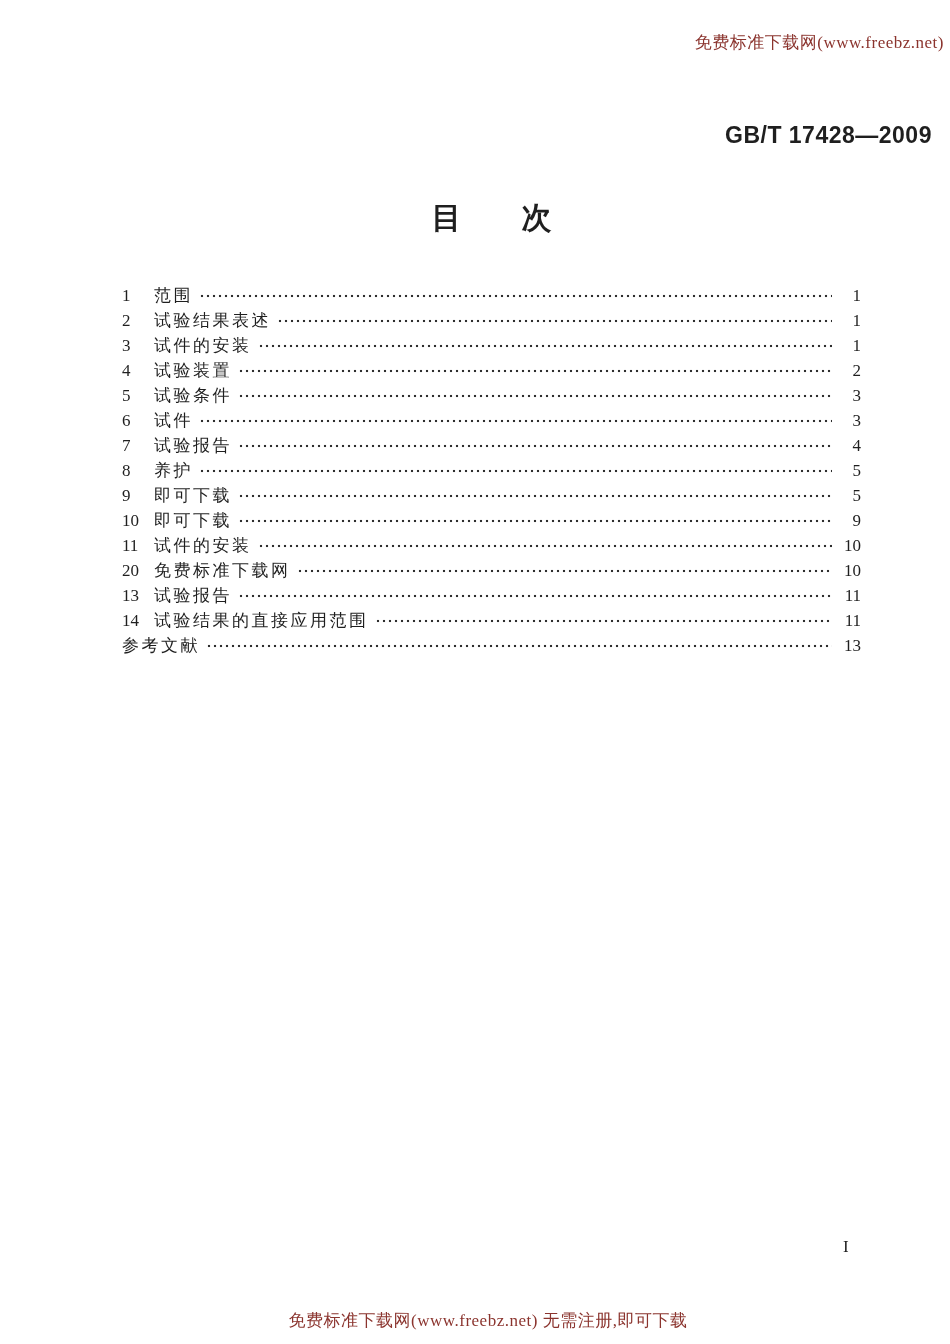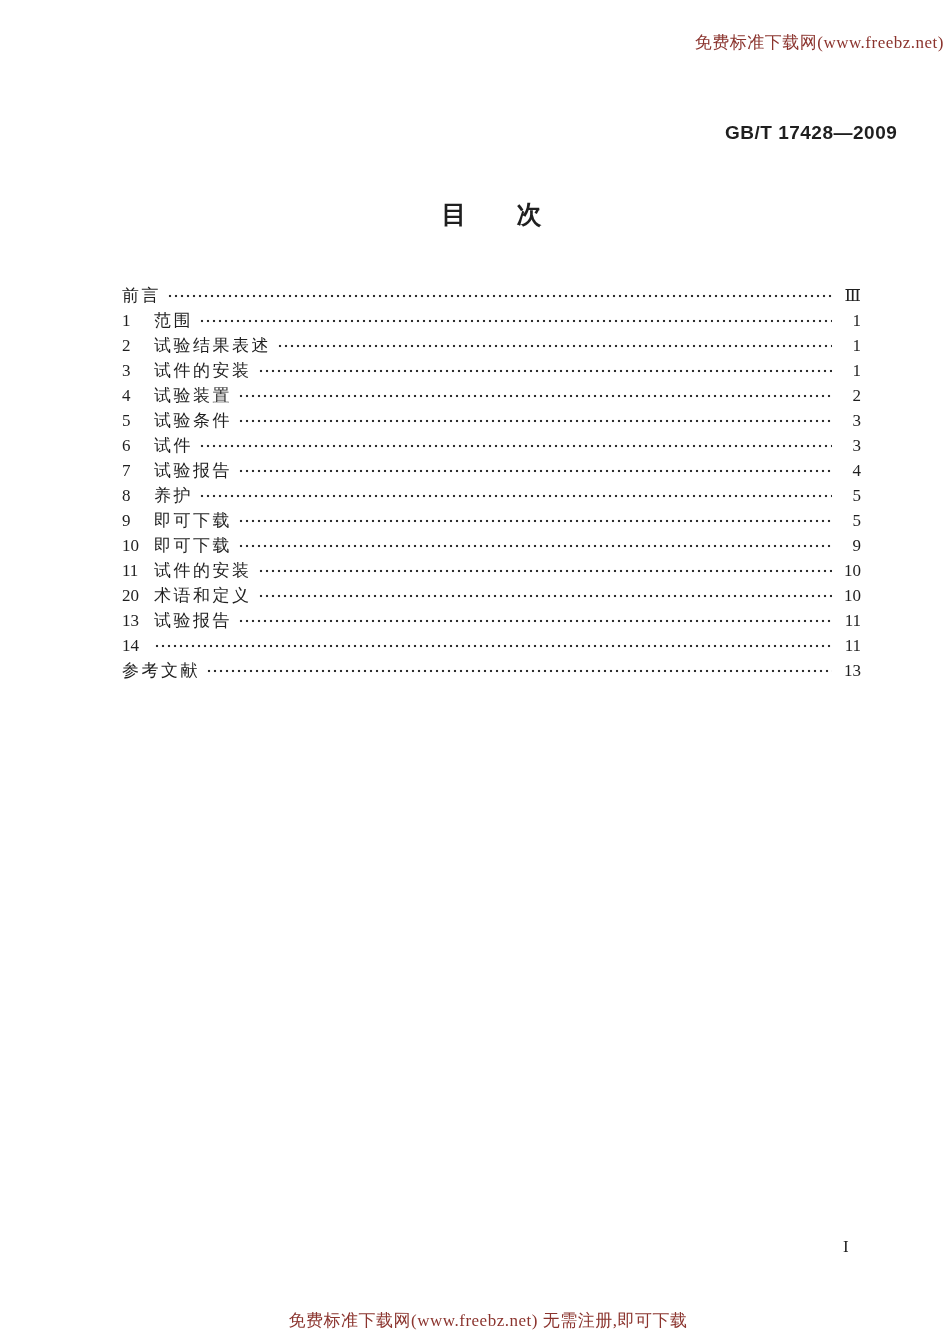--- a/index.html
+++ b/index.html
@@ -21,29 +21,29 @@
   .watermark-bottom {
     top: 1309px; left: 0; right: 0;
     text-align: center;
     transform: translateX(13px);
   }
   .doc-number {
     position: absolute;
     top: 122px; left: 725px;
     font-family: "Liberation Sans", "DejaVu Sans", sans-serif;
     font-weight: bold;
-    font-size: 19px;
+    font-size: 23px;
     letter-spacing: 0.5px;
     white-space: nowrap;
   }
   .toc-title {
     position: absolute;
     top: 198px; left: 122px; width: 739px;
     text-align: center;
-    font-size: 25px;
+    font-size: 30px;
     font-weight: bold;
     white-space: pre;
   }
   .toc-list {
     position: absolute;
     top: 283px; left: 122px; width: 739px;
   }
   .toc-row {
     display: flex;
     align-items: center;
@@ -85,26 +85,20 @@
 <body>
 
 <div class="watermark watermark-top" style="color: rgb(139, 52, 46);">免费标准下载网(www.freebz.net)</div>
 
 <div class="doc-number">GB/T 17428—2009</div>
 
 <div class="toc-title">目　　次</div>
 
 <div class="toc-list">
 
-<div class="toc-row">
-
-      <span class="toc-label">前言</span>
-      <span class="dot-leader"></span>
-      <span class="toc-page">Ⅲ</span>
-    </div>
     <div class="toc-row">
       <span class="toc-num">1</span>
       <span class="toc-label">范围</span>
       <span class="dot-leader"></span>
       <span class="toc-page">1</span>
     </div>
     <div class="toc-row">
       <span class="toc-num">2</span>
       <span class="toc-label">试验结果表述</span>
       <span class="dot-leader"></span>
@@ -159,32 +153,33 @@
       <span class="toc-page">9</span>
     </div>
     <div class="toc-row">
       <span class="toc-num">11</span>
       <span class="toc-label">试件的安装</span>
       <span class="dot-leader"></span>
       <span class="toc-page">10</span>
     </div>
     <div class="toc-row">
       <span class="toc-num">20</span>
-      <span class="toc-label">术语和定义</span>
+      <span class="toc-label">免费标准下载网</span>
       <span class="dot-leader"></span>
       <span class="toc-page">10</span>
     </div>
     <div class="toc-row">
       <span class="toc-num">13</span>
       <span class="toc-label">试验报告</span>
       <span class="dot-leader"></span>
       <span class="toc-page">11</span>
     </div>
     <div class="toc-row">
       <span class="toc-num">14</span>
+      <span class="toc-label">试验结果的直接应用范围</span>
       <span class="dot-leader"></span>
       <span class="toc-page">11</span>
     </div>
     <div class="toc-row">
 
       <span class="toc-label">参考文献</span>
       <span class="dot-leader"></span>
       <span class="toc-page">13</span>
     </div>
   </div>

